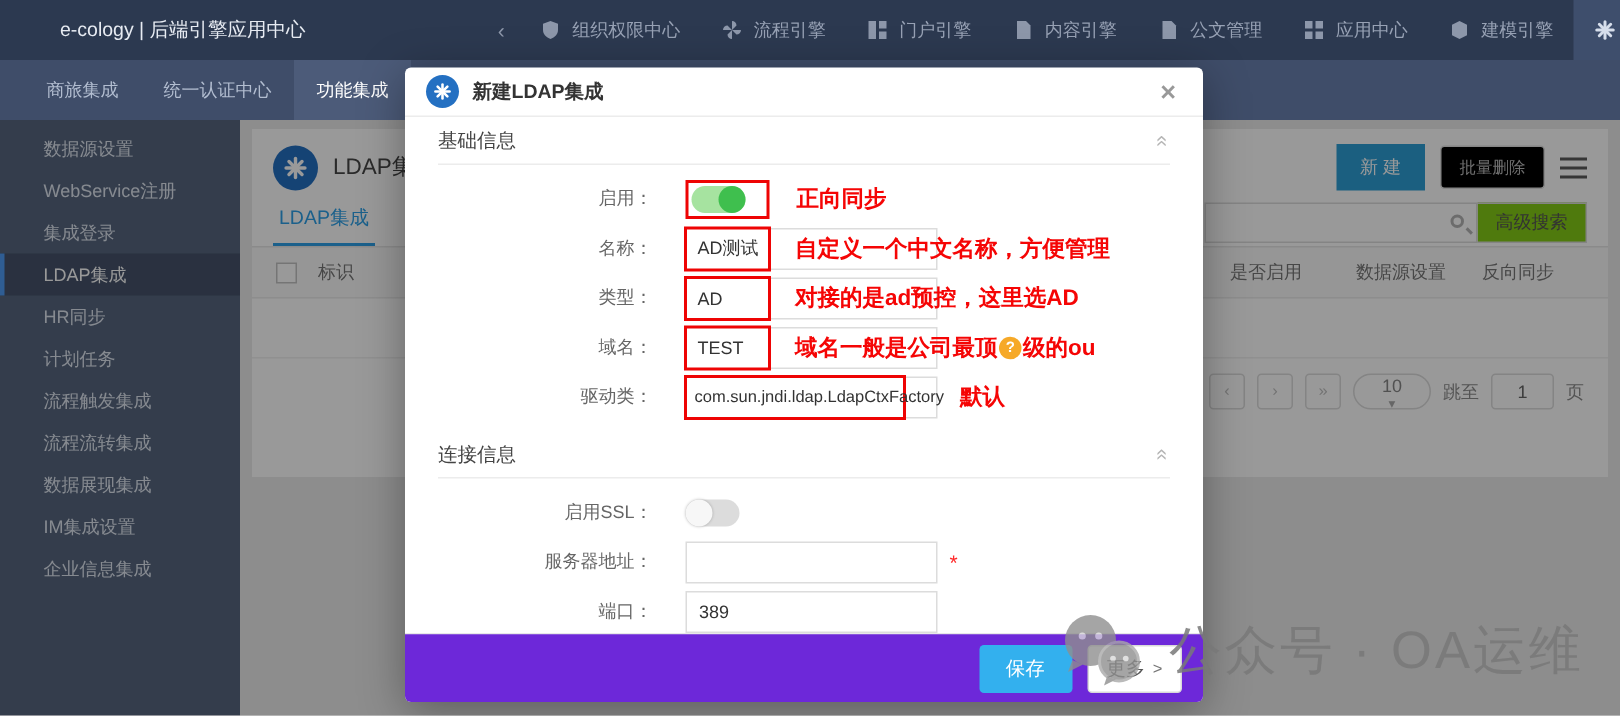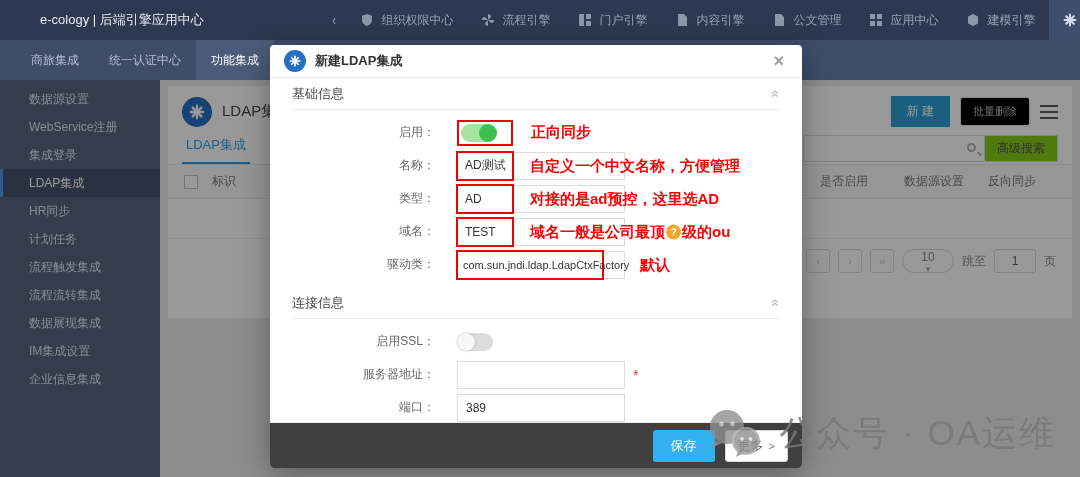--- a/index.html
+++ b/index.html
@@ -91,21 +91,21 @@
   .help-badge { width:15px; height:15px; border-radius:50%; background:#f6a928; color:#fff; font-size:10px; font-weight:bold;
                 display:inline-flex; align-items:center; justify-content:center; margin:0 1px; }
   .toggle-red { display:inline-flex; border:2px solid #ee0404; background:#fff; padding:2px 14px 2px 2px; }
   .toggle { width:36px; height:18px; border-radius:9px; position:relative; cursor:pointer; }
   .toggle.on { background:#a6e3a0; }
   .toggle.on .knob { position:absolute; right:0px; top:0px; width:18px; height:18px; border-radius:50%; background:#3fbf4e; }
   .toggle.off { background:#dcdcdc; }
   .toggle.off .knob { position:absolute; left:0px; top:0px; width:18px; height:18px; border-radius:50%; background:#f7f7f7; box-shadow:0 0 2px rgba(0,0,0,.25); }
   .plain-input { width:168px; height:28px; border:1px solid #dcdcdc; padding:0 8px; font-size:12px; color:#333; background:#fff; }
   .req { color:#ff2a2a; font-size:14px; margin-left:8px; }
-  .modal-foot { position:absolute; bottom:0; left:0; right:0; height:46px; border-top:1px solid #e8e8e8; background:#404040;
+  .modal-foot { position:absolute; bottom:0; left:0; right:0; height:46px; border-top:1px solid #e8e8e8; background:#6d28d9;
                 display:flex; align-items:center; justify-content:flex-end; gap:10px; padding-right:14px; border-radius:0 0 4px 4px; }
   .btn-save { background:#33b0ee; color:#fff; border:none; border-radius:3px; font-size:13px; padding:7px 18px; cursor:pointer; }
   .btn-more { background:#fff; color:#555; border:1px solid #d9d9d9; border-radius:3px; font-size:13px; padding:6px 12px; cursor:pointer;
               display:inline-flex; align-items:center; gap:5px; }
   .btn-more .chev { font-size:11px; color:#777; }
 
   
   .watermark { position:absolute; right:24px; bottom:18px; z-index:200; display:flex; align-items:center; gap:12px;
                color:rgba(120,120,120,.85); font-size:35px; letter-spacing:2px; pointer-events:none; }
   .watermark svg { opacity:.8; }

